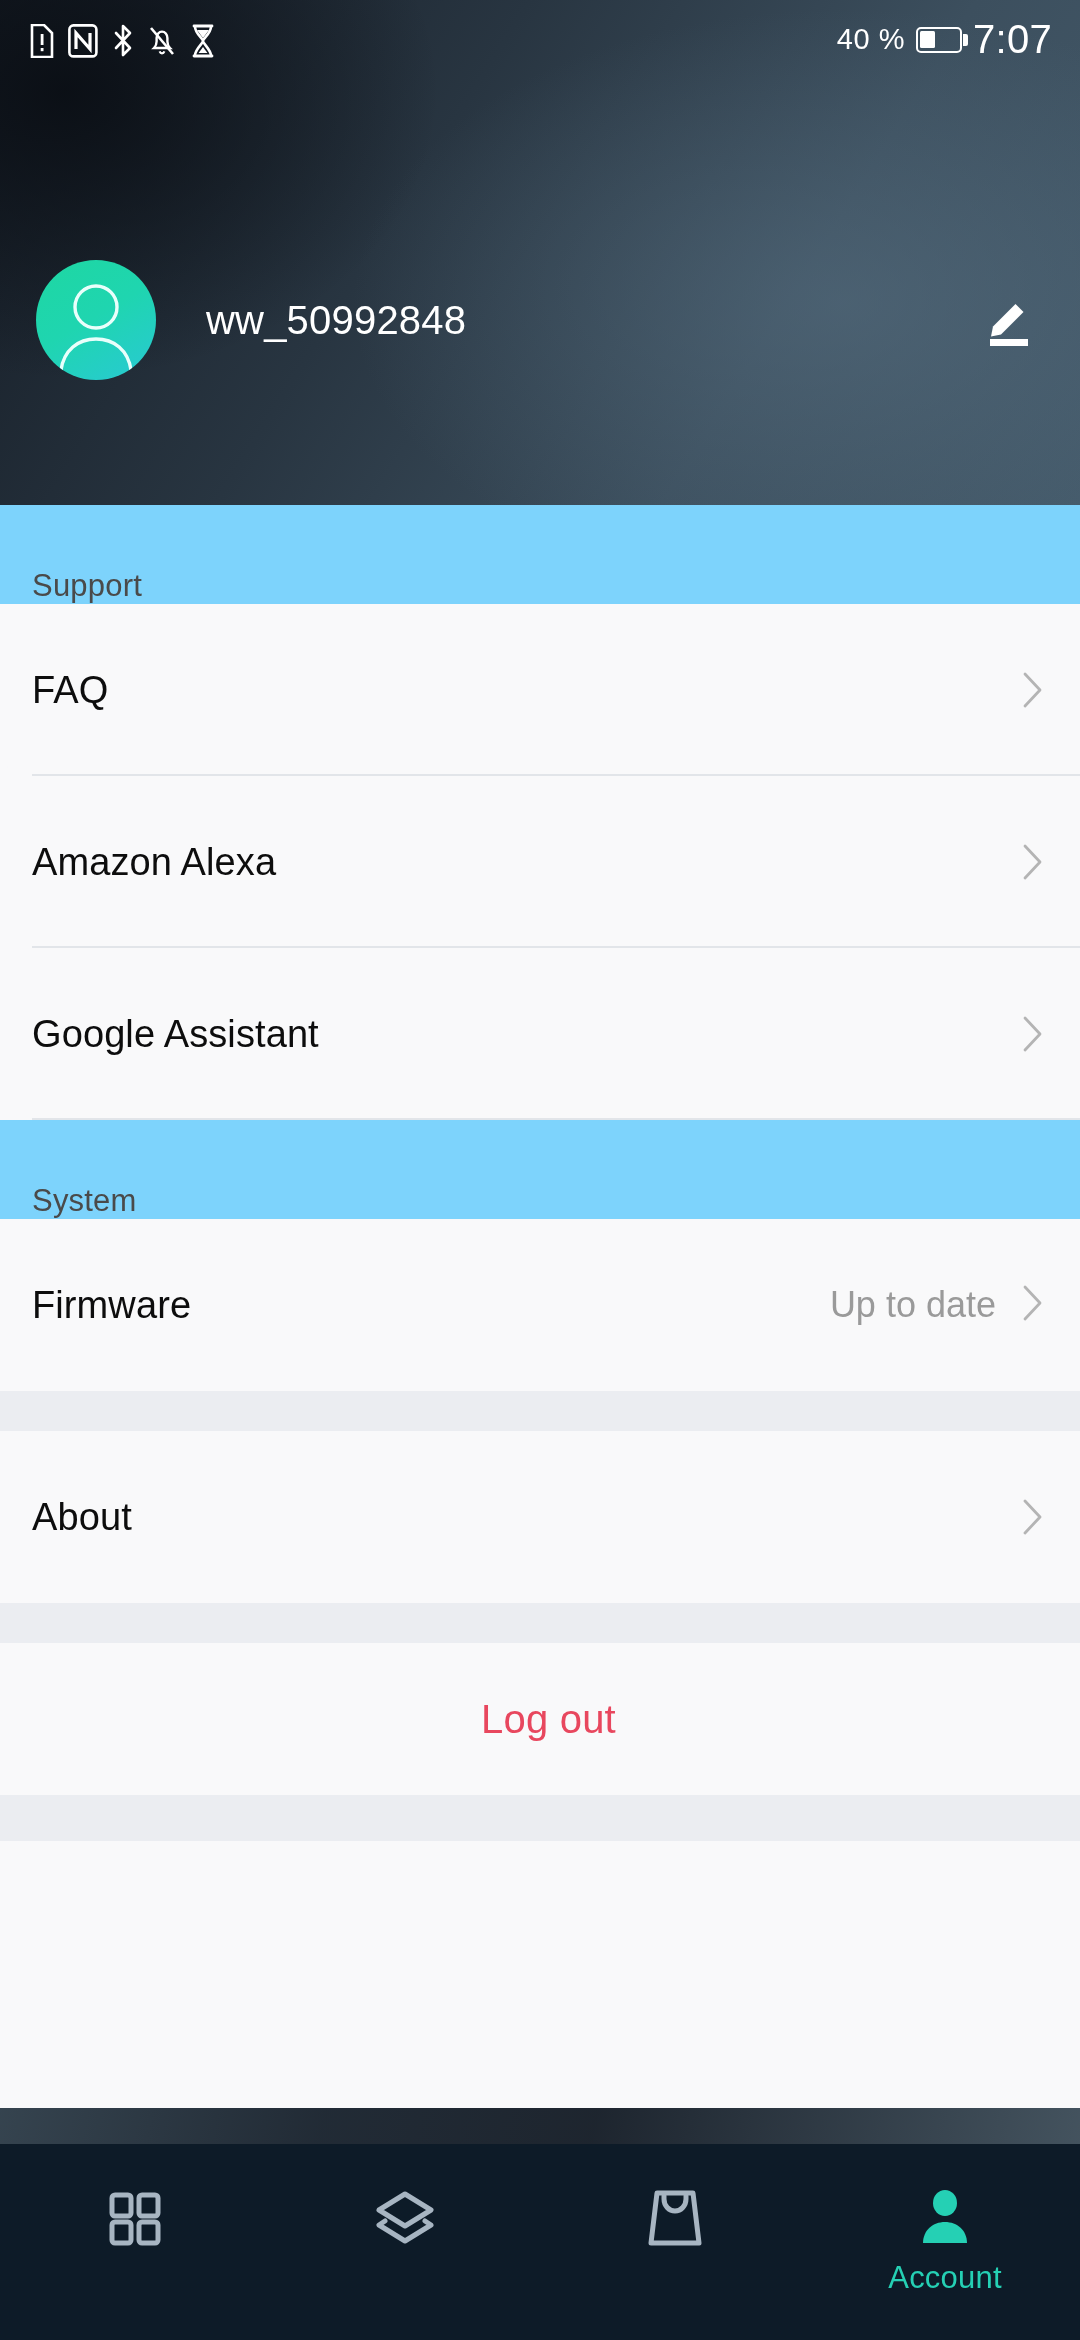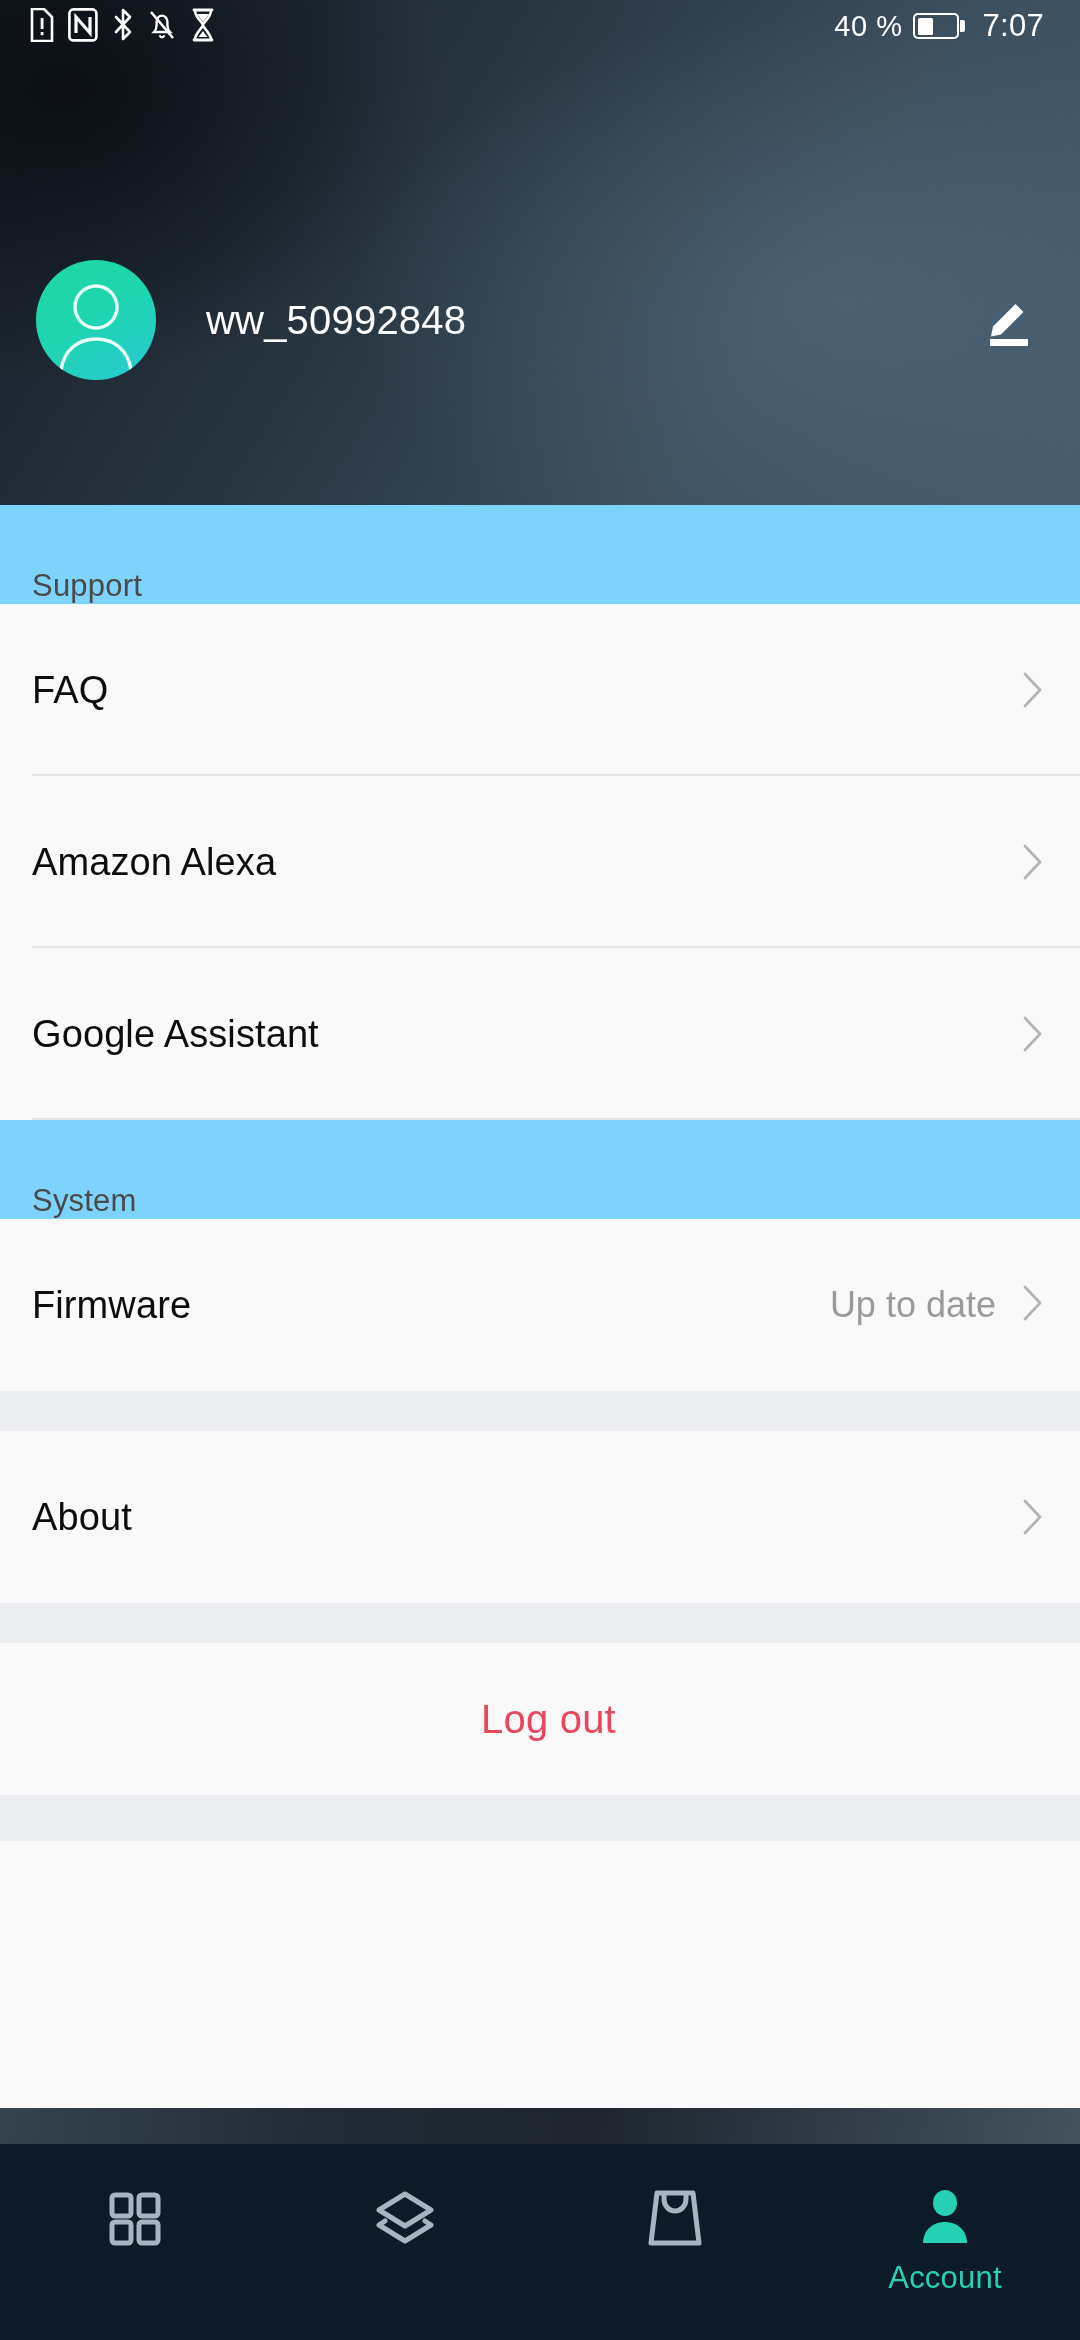--- a/index.html
+++ b/index.html
@@ -15,30 +15,29 @@
   .header {
     position:relative; height:505px; width:100%;
     background:
       radial-gradient(ellipse 700px 420px at 78% 60%, rgba(86,110,128,0.55) 0%, rgba(60,80,96,0.0) 70%),
       radial-gradient(ellipse 520px 400px at 6% 18%, rgba(10,14,20,0.92) 0%, rgba(22,30,40,0.0) 72%),
       linear-gradient(122deg, #151c25 0%, #283541 38%, #3c4f5e 70%, #445a6a 100%);
   }
 
   
   .statusbar {
-    position:absolute; top:0; left:0; right:8px; height:62px;
-    display:flex; align-items:flex-start; justify-content:space-between;
-    padding:8px 28px;
+    position:absolute; top:0; left:0; right:0; height:62px;
+    display:flex; align-items:flex-end; justify-content:space-between;
+    padding:0 28px;
   }
   .sb-left { display:flex; align-items:center; gap:14px; }
   .sb-right { display:flex; align-items:center; gap:11px; }
   .sb-time {
-    color:#ffffff; font-size:31px; letter-spacing:0.3px;
+    color:#ffffff; font-size:40px; letter-spacing:0.3px;
     font-family:"Liberation Sans", sans-serif;
-    margin-left:12px;
   }
   .sb-batt-text { color:#ffffff; font-size:29px; letter-spacing:0.5px; }
   .batt {
     position:relative; width:46px; height:26px;
     border:2.5px solid #ffffff; border-radius:5px;
     display:flex; align-items:center; padding:2.5px;
   }
   .batt::after {
     content:""; position:absolute; right:-8px; top:50%; transform:translateY(-50%);
     width:5px; height:12px; background:#ffffff; border-radius:0 2px 2px 0;

